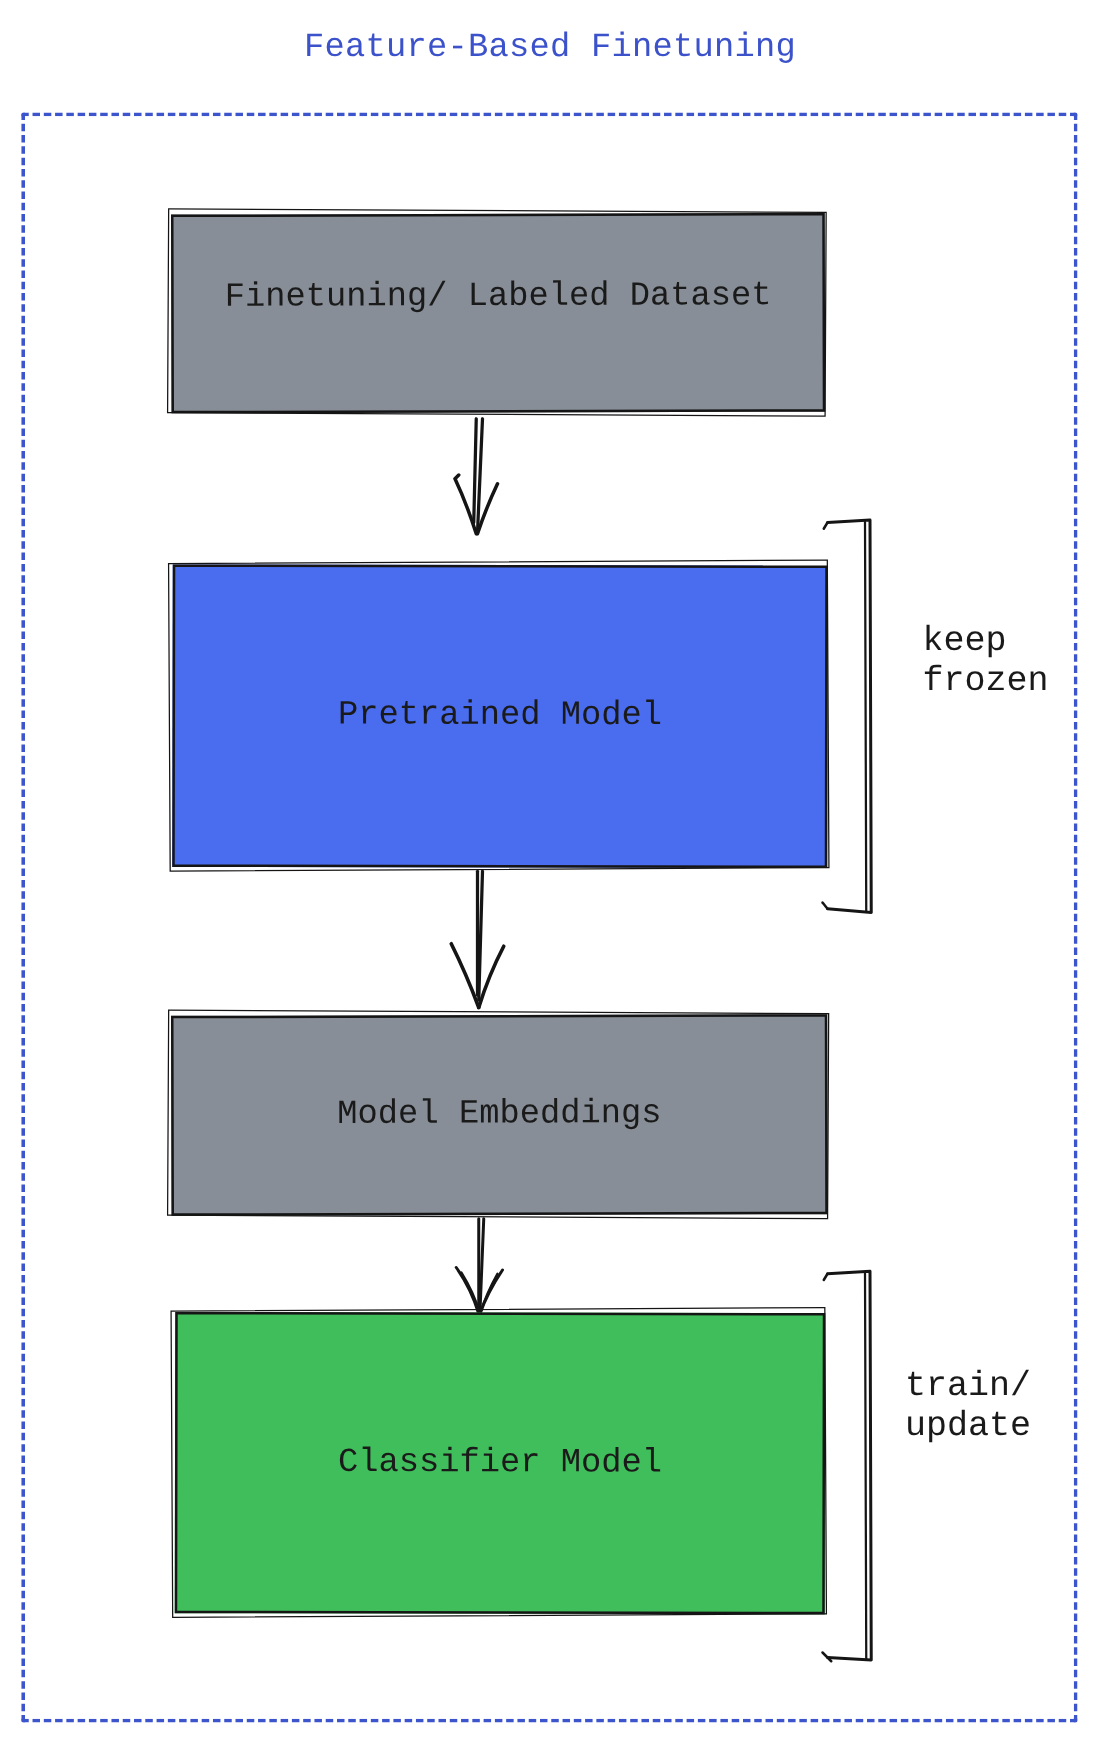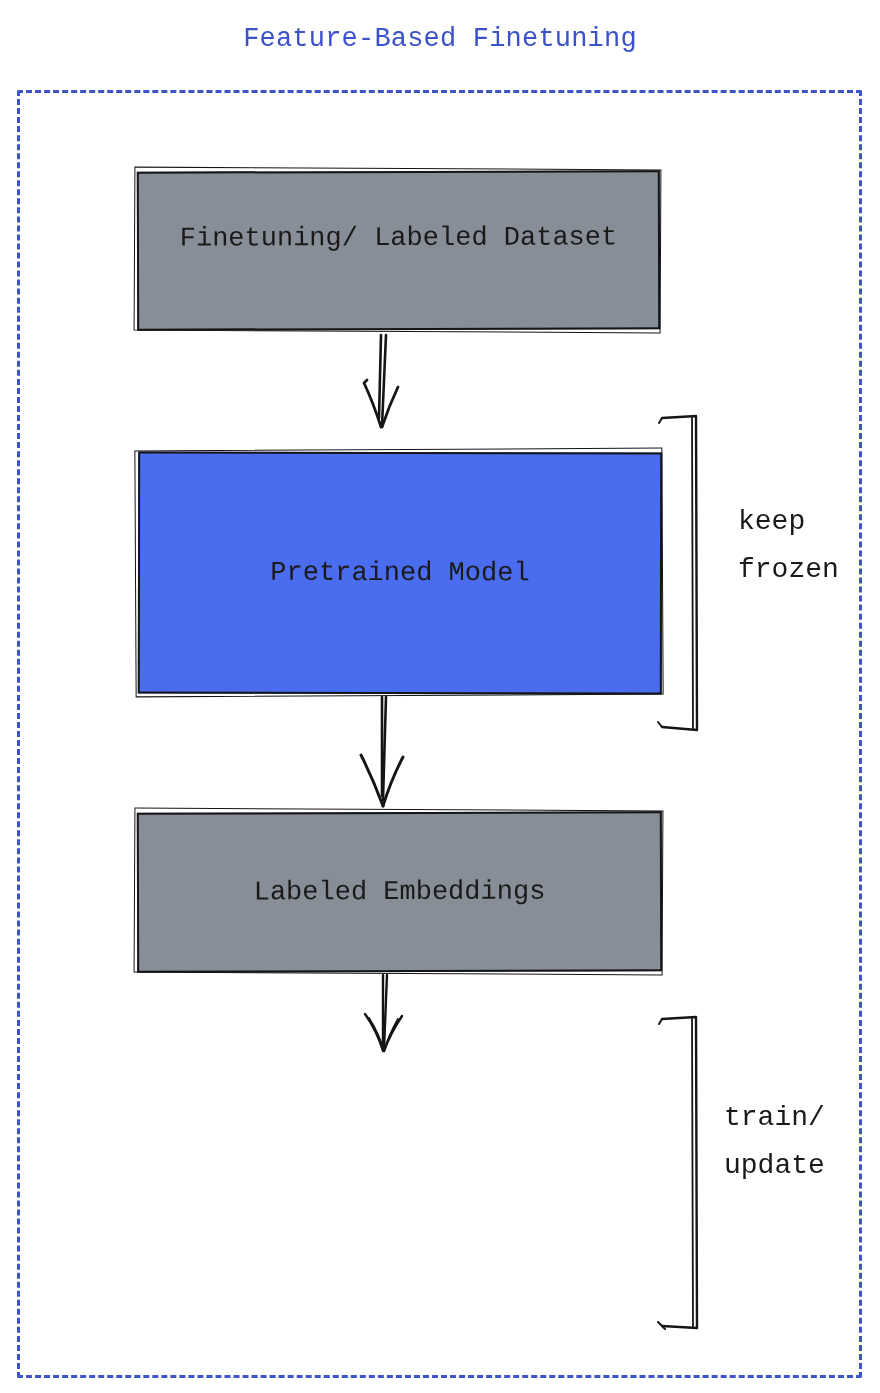--- a/index.html
+++ b/index.html
@@ -60,21 +60,21 @@
   .box-classifier  { left: 140px; top: 1050px; width: 520px; height: 241px; }
   .arrow-svg, .bracket-svg { position: absolute; overflow: visible; }
   .arrow-1 { left: 352px; top: 334px; }
   .arrow-2 { left: 350px; top: 696px; }
   .arrow-3 { left: 350px; top: 974px; }
   .bracket-1 { left: 657px; top: 411px; }
   .bracket-2 { left: 657px; top: 1013px; }
   .side-label {
     position: absolute;
     font-size: 28px;
-    line-height: 48px;
+    line-height: 32px;
     color: var(--label-black);
     white-space: pre-line;
   }
   .label-keep-frozen { left: 738px; top: 498px; }
   .label-train-update { left: 724px; top: 1094px; }
   svg path { stroke: var(--stroke); fill: none; stroke-linecap: round; stroke-linejoin: round; }
 </style>
 </head>
 <body>
 
@@ -110,32 +110,35 @@
 frozen</div>
 
   <svg class="arrow-svg arrow-2" width="66" height="114" viewBox="0 0 66 114">
     <path d="M32,1 L32,100" stroke-width="2.6"></path>
     <path d="M36,1 L33,104" stroke-width="2.6"></path>
     <path d="M11,59 Q23,83 33,110" stroke-width="2.9"></path>
     <path d="M53,61 Q41,84 33,110" stroke-width="2.9"></path>
   </svg>
 
   <div class="box tilt-a box-embeddings" style="background: rgb(135, 142, 151);">
-    <span>Labeled Embeddings</span>
+    <span>Model Embeddings</span>
   </div>
 
   <svg class="arrow-svg arrow-3" width="66" height="80" viewBox="0 0 66 80">
     <path d="M33,1 L33,72" stroke-width="2.4"></path>
     <path d="M37,1 L34,75" stroke-width="2.4"></path>
     <path d="M15,40 Q27,57 33,77" stroke-width="2.4"></path>
     <path d="M19,44 Q29,60 34,77" stroke-width="2"></path>
     <path d="M52,42 Q40,60 34,77" stroke-width="2.4"></path>
     <path d="M48,45 Q39,61 34,77" stroke-width="2"></path>
   </svg>
 
+  <div class="box tilt-b box-classifier" style="background: rgb(64, 190, 92);">
+    <span>Classifier Model</span>
+  </div>
 
   <svg class="bracket-svg bracket-2" width="46" height="322" viewBox="0 0 46 322">
     <path d="M5,6 L39,4 L40,315 L5,313" stroke-width="2.4"></path>
     <path d="M35,5 L36,314" stroke-width="1.8"></path>
     <path d="M5,6 L2,11" stroke-width="2"></path>
     <path d="M8,316 L1,309" stroke-width="2"></path>
   </svg>
 
   <div class="side-label label-train-update">train/
 update</div>

